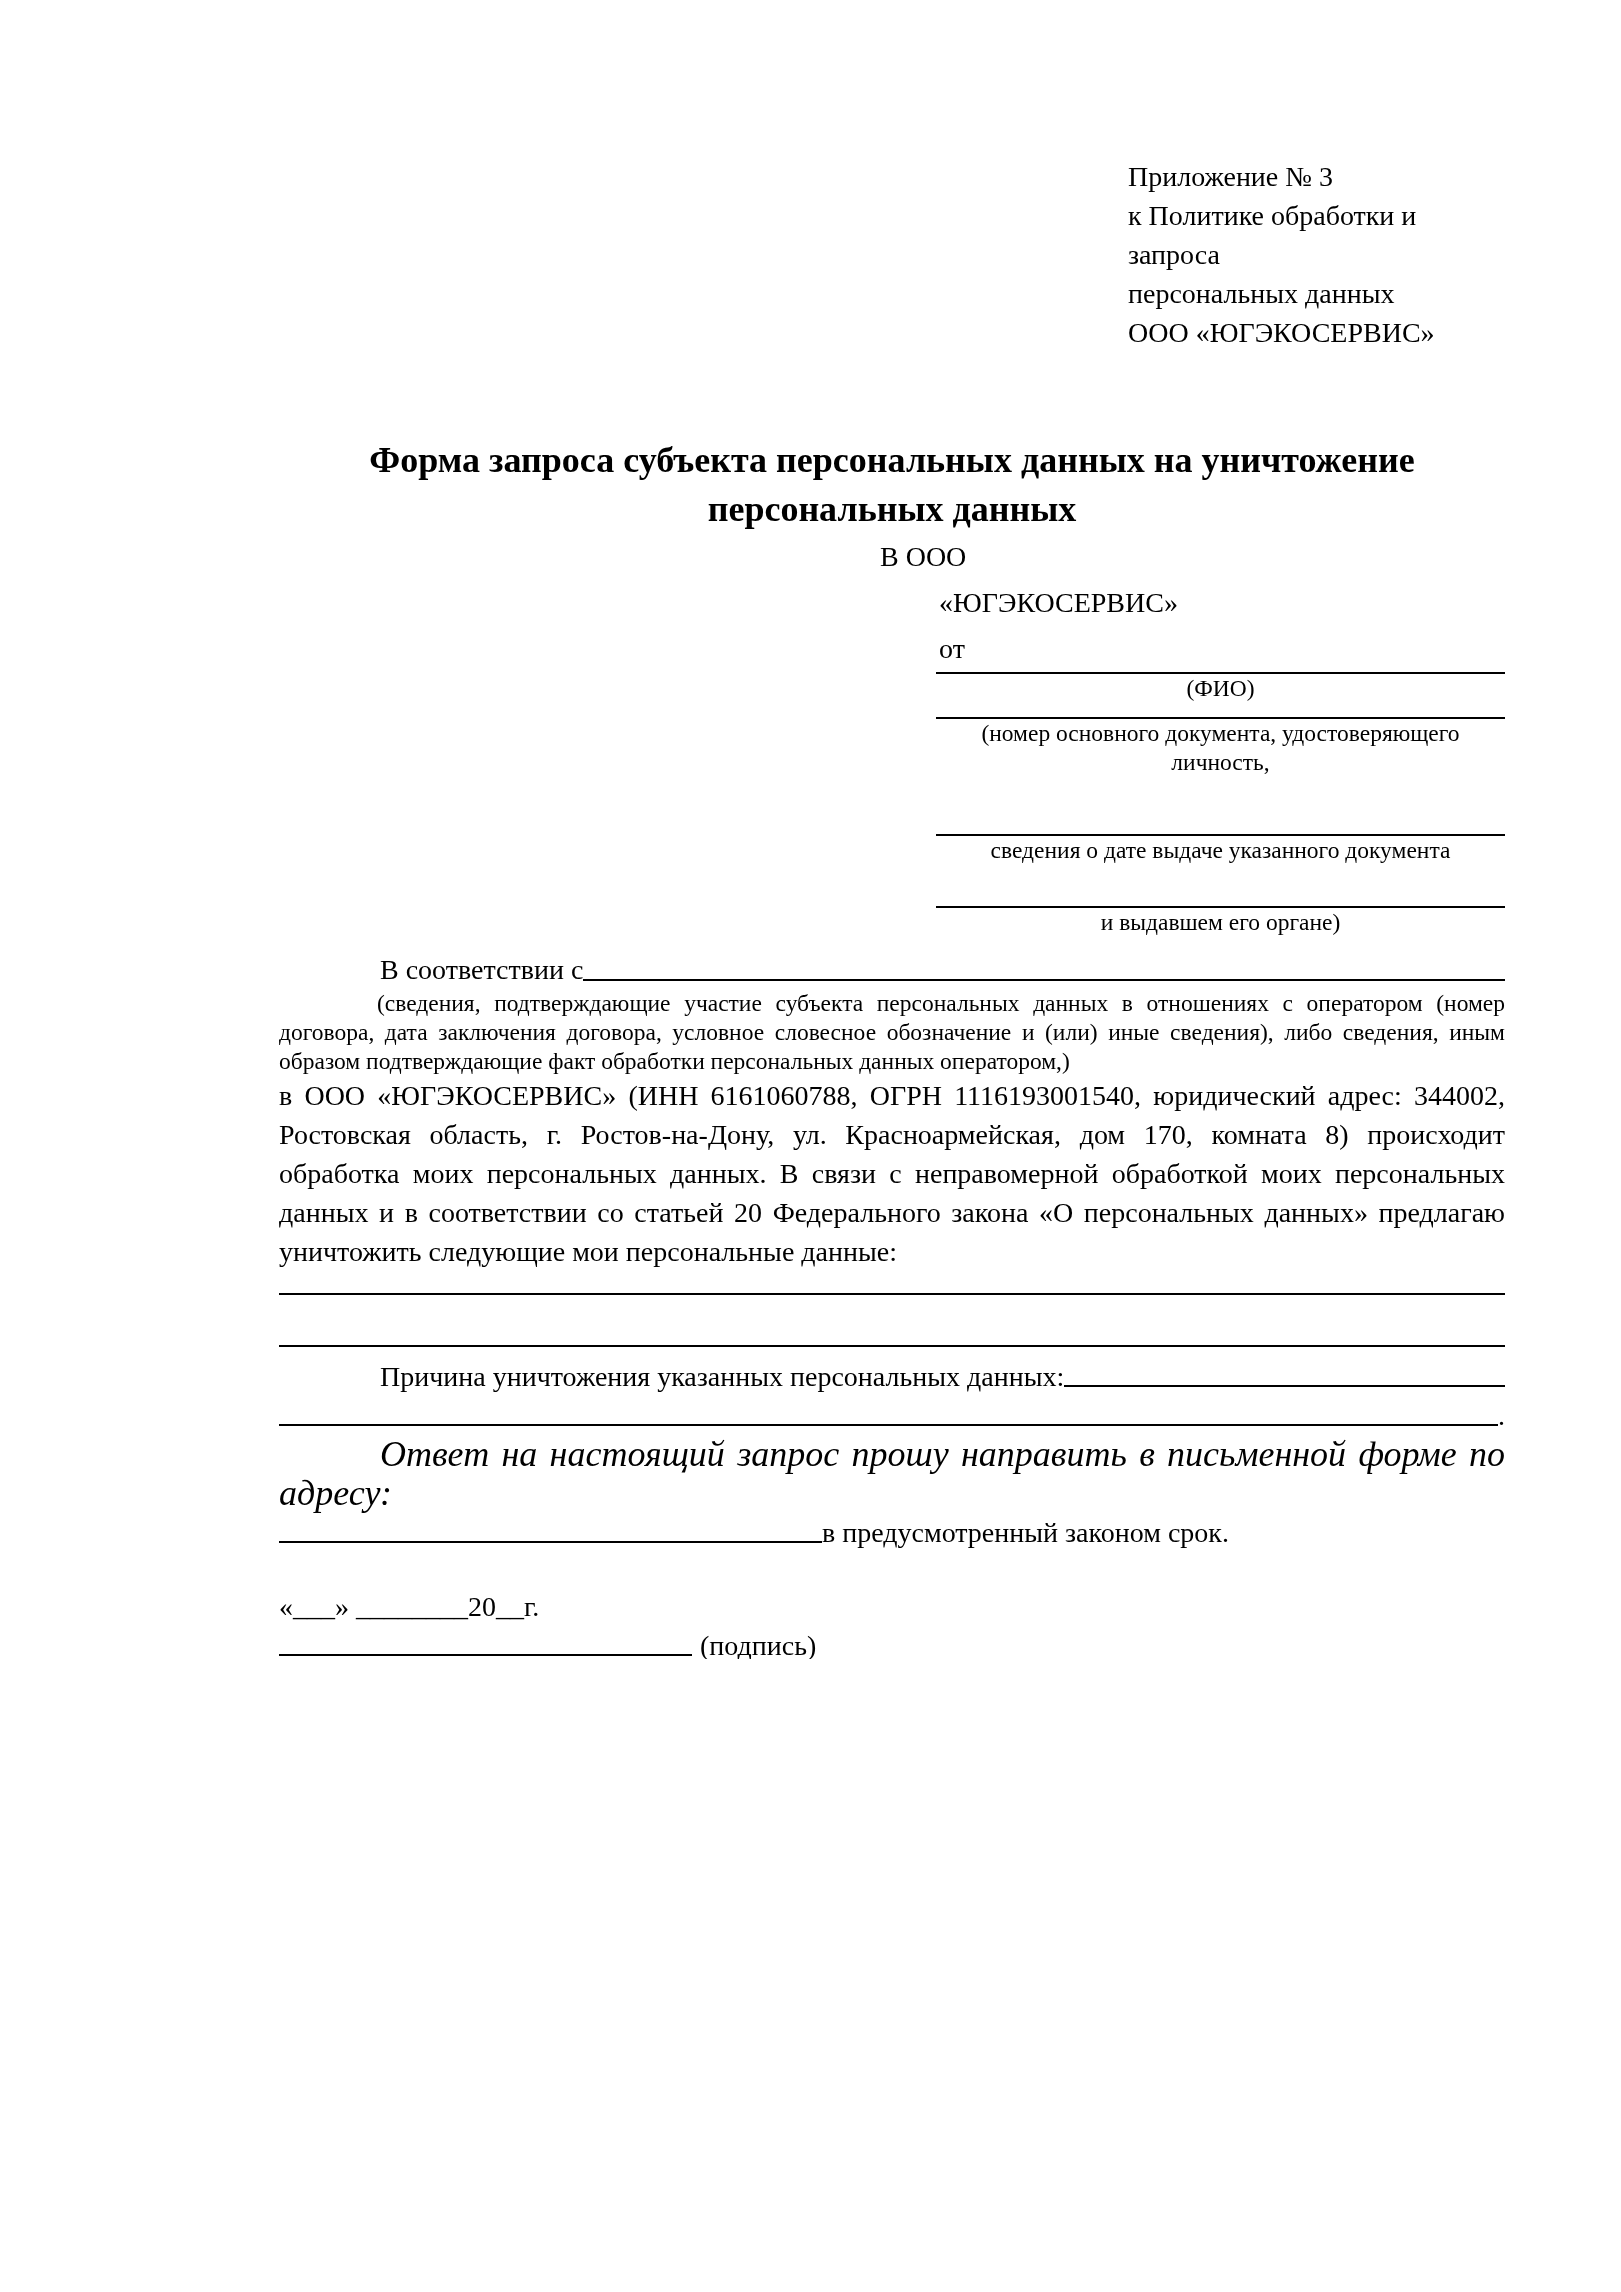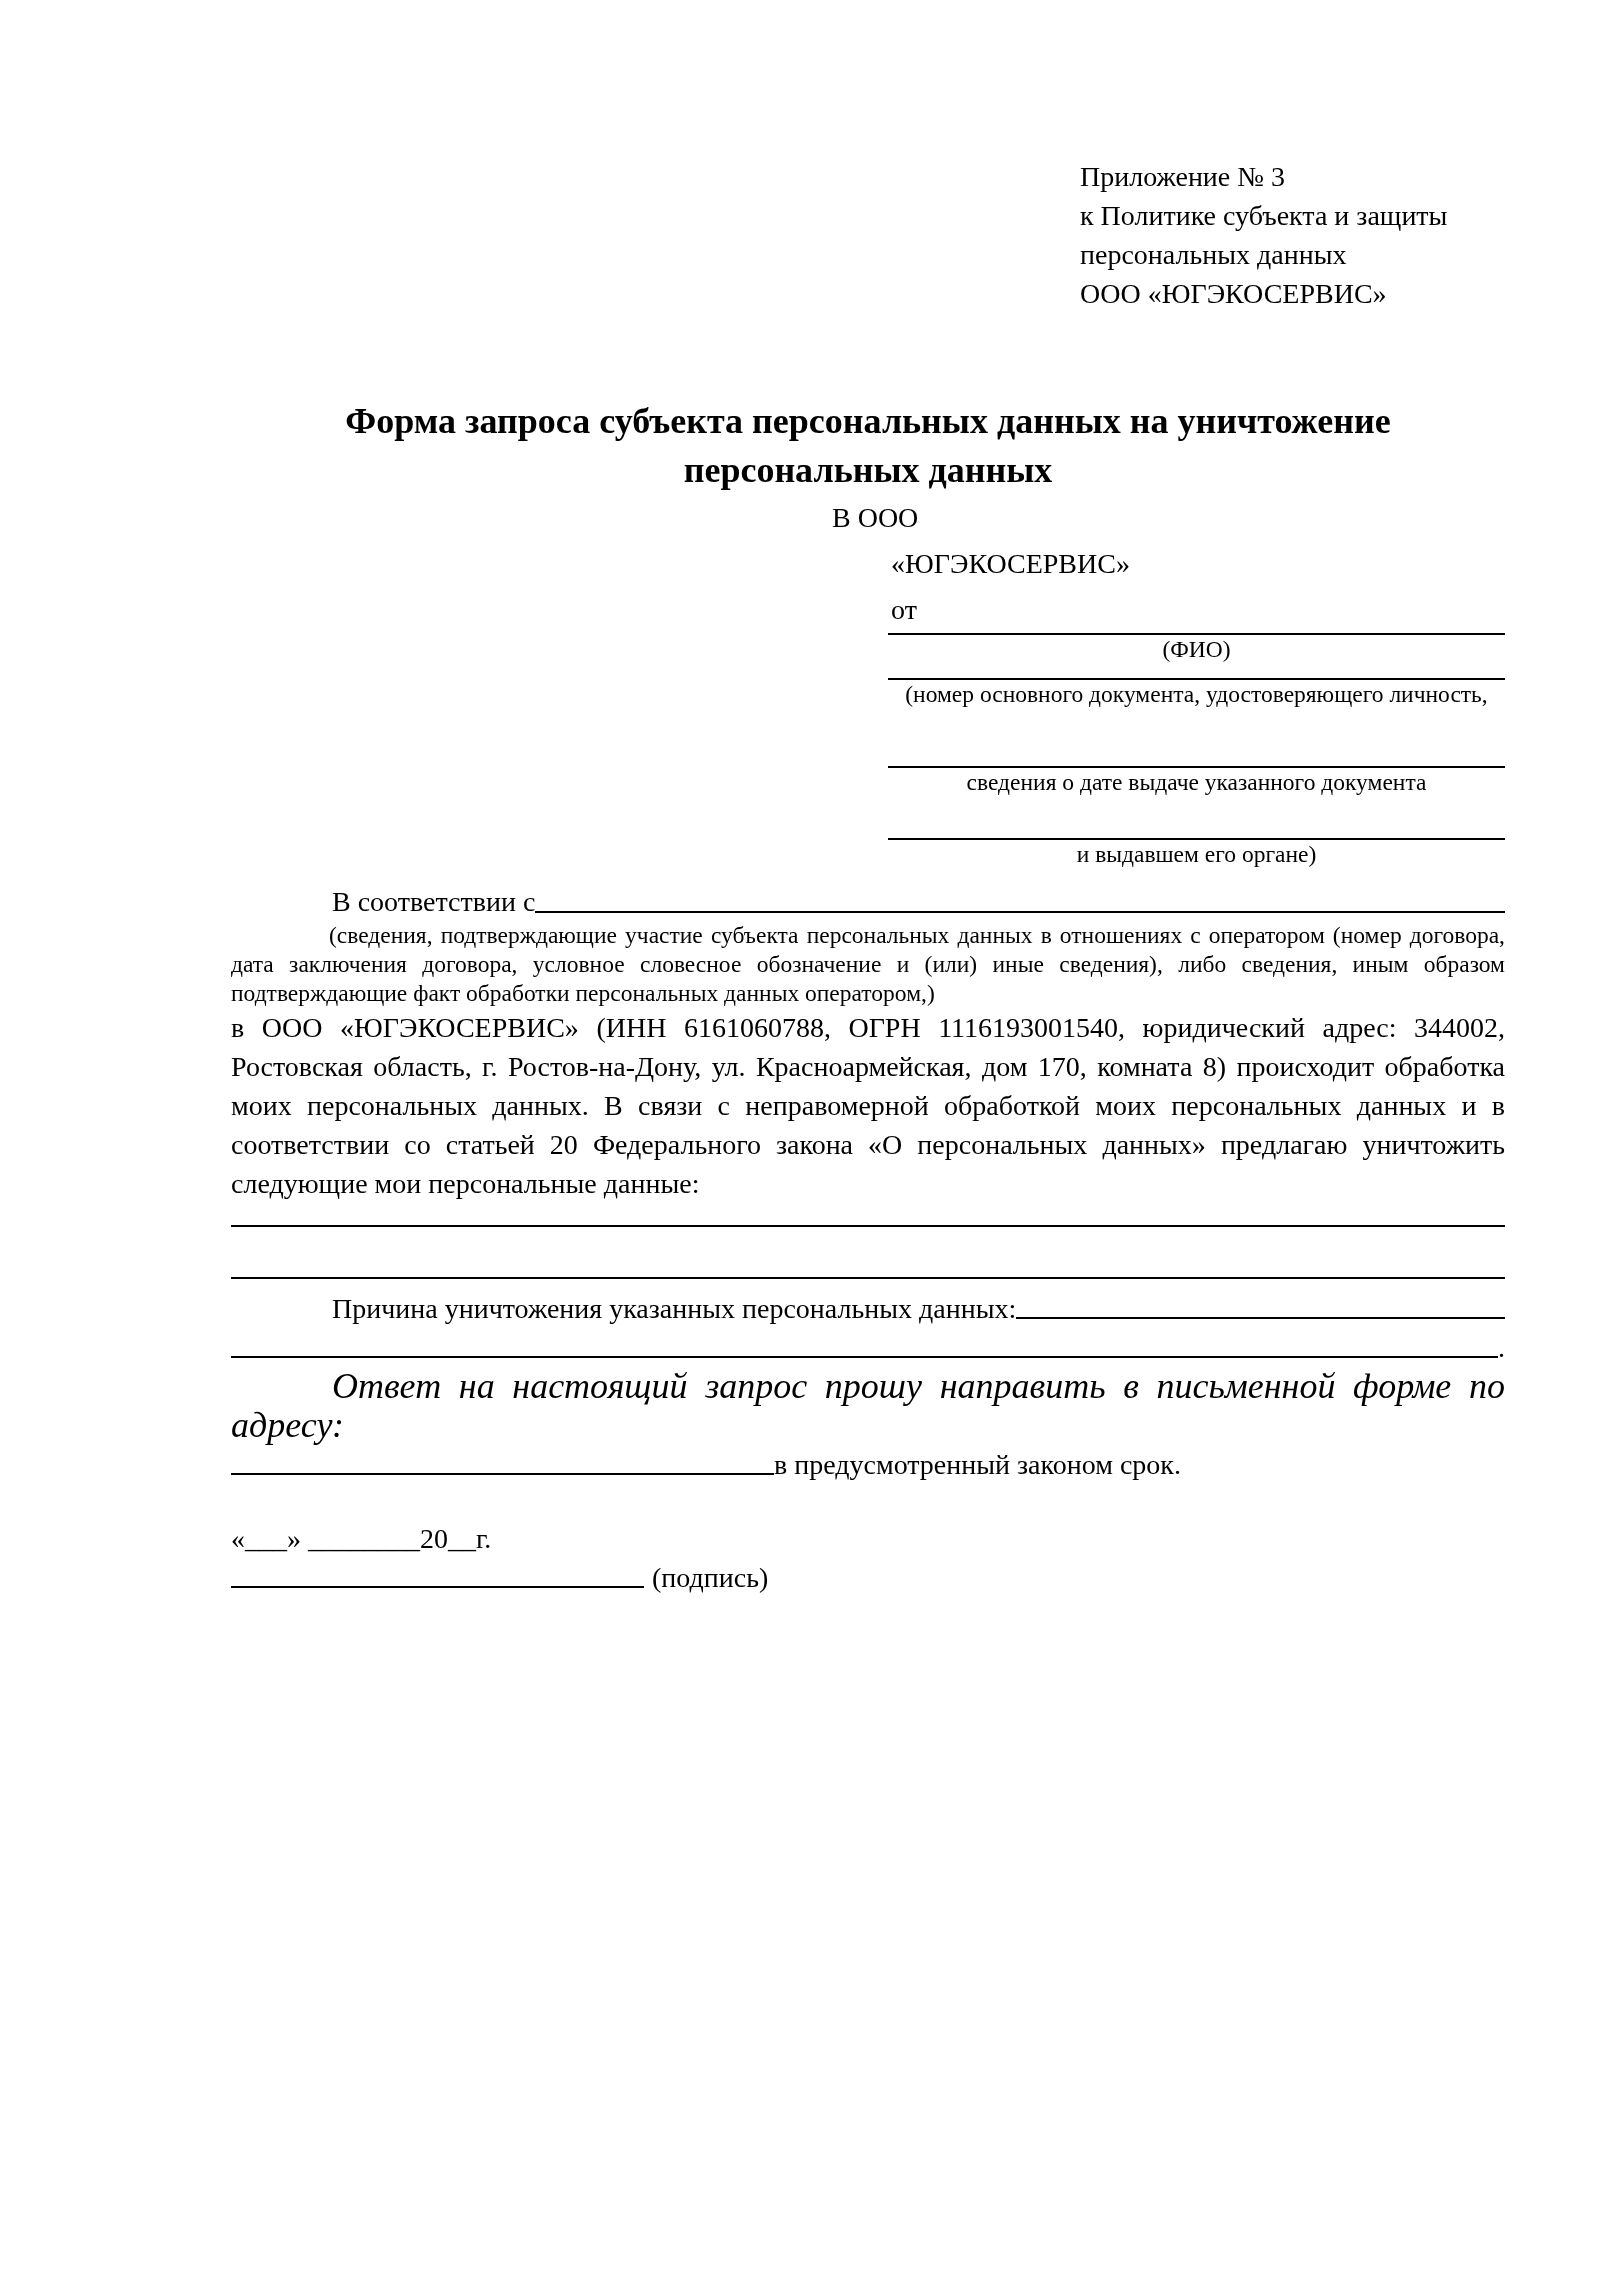--- a/index.html
+++ b/index.html
@@ -4,20 +4,21 @@
 <style>
   * { margin:0; padding:0; box-sizing:border-box; }
   html,body { background:#ffffff; }
   .page {
     position:relative;
     width:1621px; height:1659px;
     background:#ffffff;
     color:#000000;
     font-family:"Liberation Serif","DejaVu Serif",serif;
     overflow:hidden;
+    padding-left:48px;
   }
   .content { padding:157px 116px 0 231px; }
 
   
   .appendix { margin-left:849px; font-size:28px; line-height:39px; }
 
   
   .title { margin-top:84px; text-align:center; font-weight:bold; font-size:36px; line-height:49px; }
 
   
@@ -54,21 +55,21 @@
   .sign-fill { width:413px; border-bottom:2.9px solid #000; margin-bottom:8.8px; }
 </style>
 </head>
 <body>
 
 <div class="page">
   <div class="content">
 
     <div class="appendix">
       <div>Приложение № 3</div>
-      <div>к Политике субъекта и защиты</div>
+      <div>к Политике обработки и запроса</div>
       <div>персональных данных</div>
       <div>ООО «ЮГЭКОСЕРВИС»</div>
     </div>
 
     <div class="title">
       <div>Форма запроса субъекта персональных данных на уничтожение</div>
       <div>персональных данных</div>
     </div>
 
     <div class="recipient">

